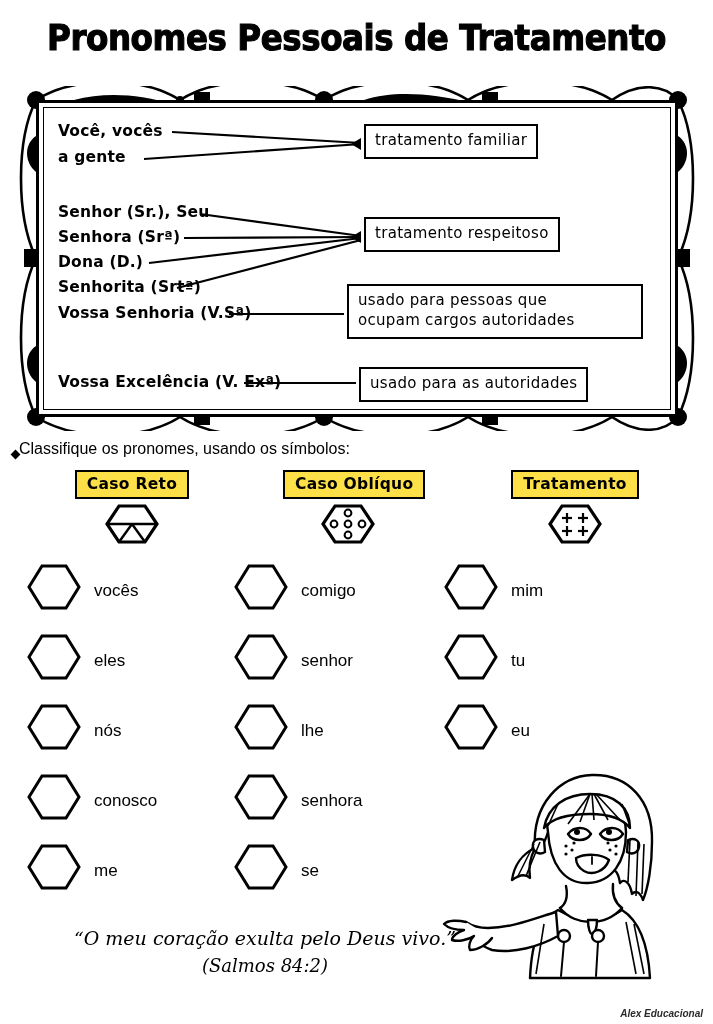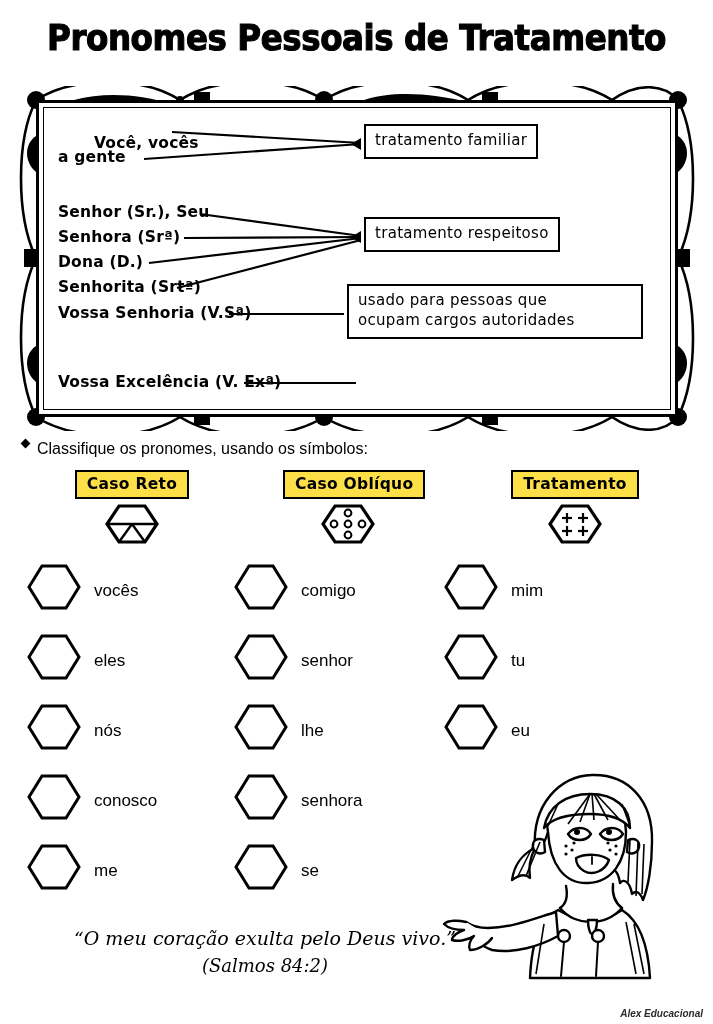--- a/index.html
+++ b/index.html
@@ -69,22 +69,22 @@
     letter-spacing: 0.3px;
     padding: 5px 9px 6px 9px;
     line-height: 1.32;
     white-space: nowrap;
   }
   #connectors { position: absolute; left: 0; top: 0; }
 
   
   #instruction-row {
     position: absolute;
-    left: 22px; top: 440px;
-    display: flex; align-items: flex-start; gap: 8px;
+    left: 12px; top: 440px;
+    display: flex; align-items: flex-end; 
     font-size: 16px;
     font-family: "Liberation Sans", sans-serif;
   }
   #bullet-diamond-icon {
     display: inline-block;
     width: 7px; height: 7px;
     background: #000;
     transform: rotate(45deg);
   }
 
@@ -203,21 +203,21 @@
       <line x1="163" y1="202" x2="347" y2="154"></line>
       <line x1="215" y1="228" x2="330" y2="228"></line>
       <line x1="230" y1="297" x2="342" y2="297"></line>
     </g>
     <g fill="#000">
       <path d="M347,52 l0,12 -10,-6 z"></path>
       <path d="M347,145 l0,12 -10,-6 z"></path>
     </g>
   </svg>
 
-  <div class="term" style="left:44px; top:48px;margin-left:36px;">Você, vocês</div>
+  <div class="term" style="left:44px; top:36px;">Você, vocês</div>
   <div class="term" style="left:44px; top:62px;">a gente</div>
   <div class="term" style="left:44px; top:117px;">Senhor (Sr.), Seu</div>
   <div class="term" style="left:44px; top:142px;text-align:right;">Senhora (Srª)</div>
   <div class="term" style="left:44px; top:167px;">Dona (D.)</div>
   <div class="term" style="left:44px; top:192px;">Senhorita (Srtª)</div>
   <div class="term" style="left:44px; top:218px;">Vossa Senhoria (V.Sª)</div>
   <div class="term" style="left:44px; top:287px;">Vossa Excelência (V. Exª)</div>
 
   <div class="defbox" style="left:350px; top:38px;">
     <div>tratamento familiar</div>
@@ -225,20 +225,23 @@
 
   <div class="defbox" style="left:350px; top:131px;">
     <div>tratamento respeitoso</div>
   </div>
 
   <div class="defbox" style="left:333px; top:198px; width:296px;">
     <div>usado para pessoas que</div>
     <div>ocupam cargos autoridades</div>
   </div>
 
+  <div class="defbox" style="left:345px; top:281px;">
+    <div>usado para as autoridades</div>
+  </div>
 </div>
 
 <div id="instruction-row">
   <span id="bullet-diamond-icon"></span>
   <span>Classifique os pronomes, usando os símbolos:</span>
 </div>
 
 <div class="cat-col" style="left:72px; width:120px;">
   <div class="cat-label">Caso Reto</div>
   <div class="cat-symbol">

